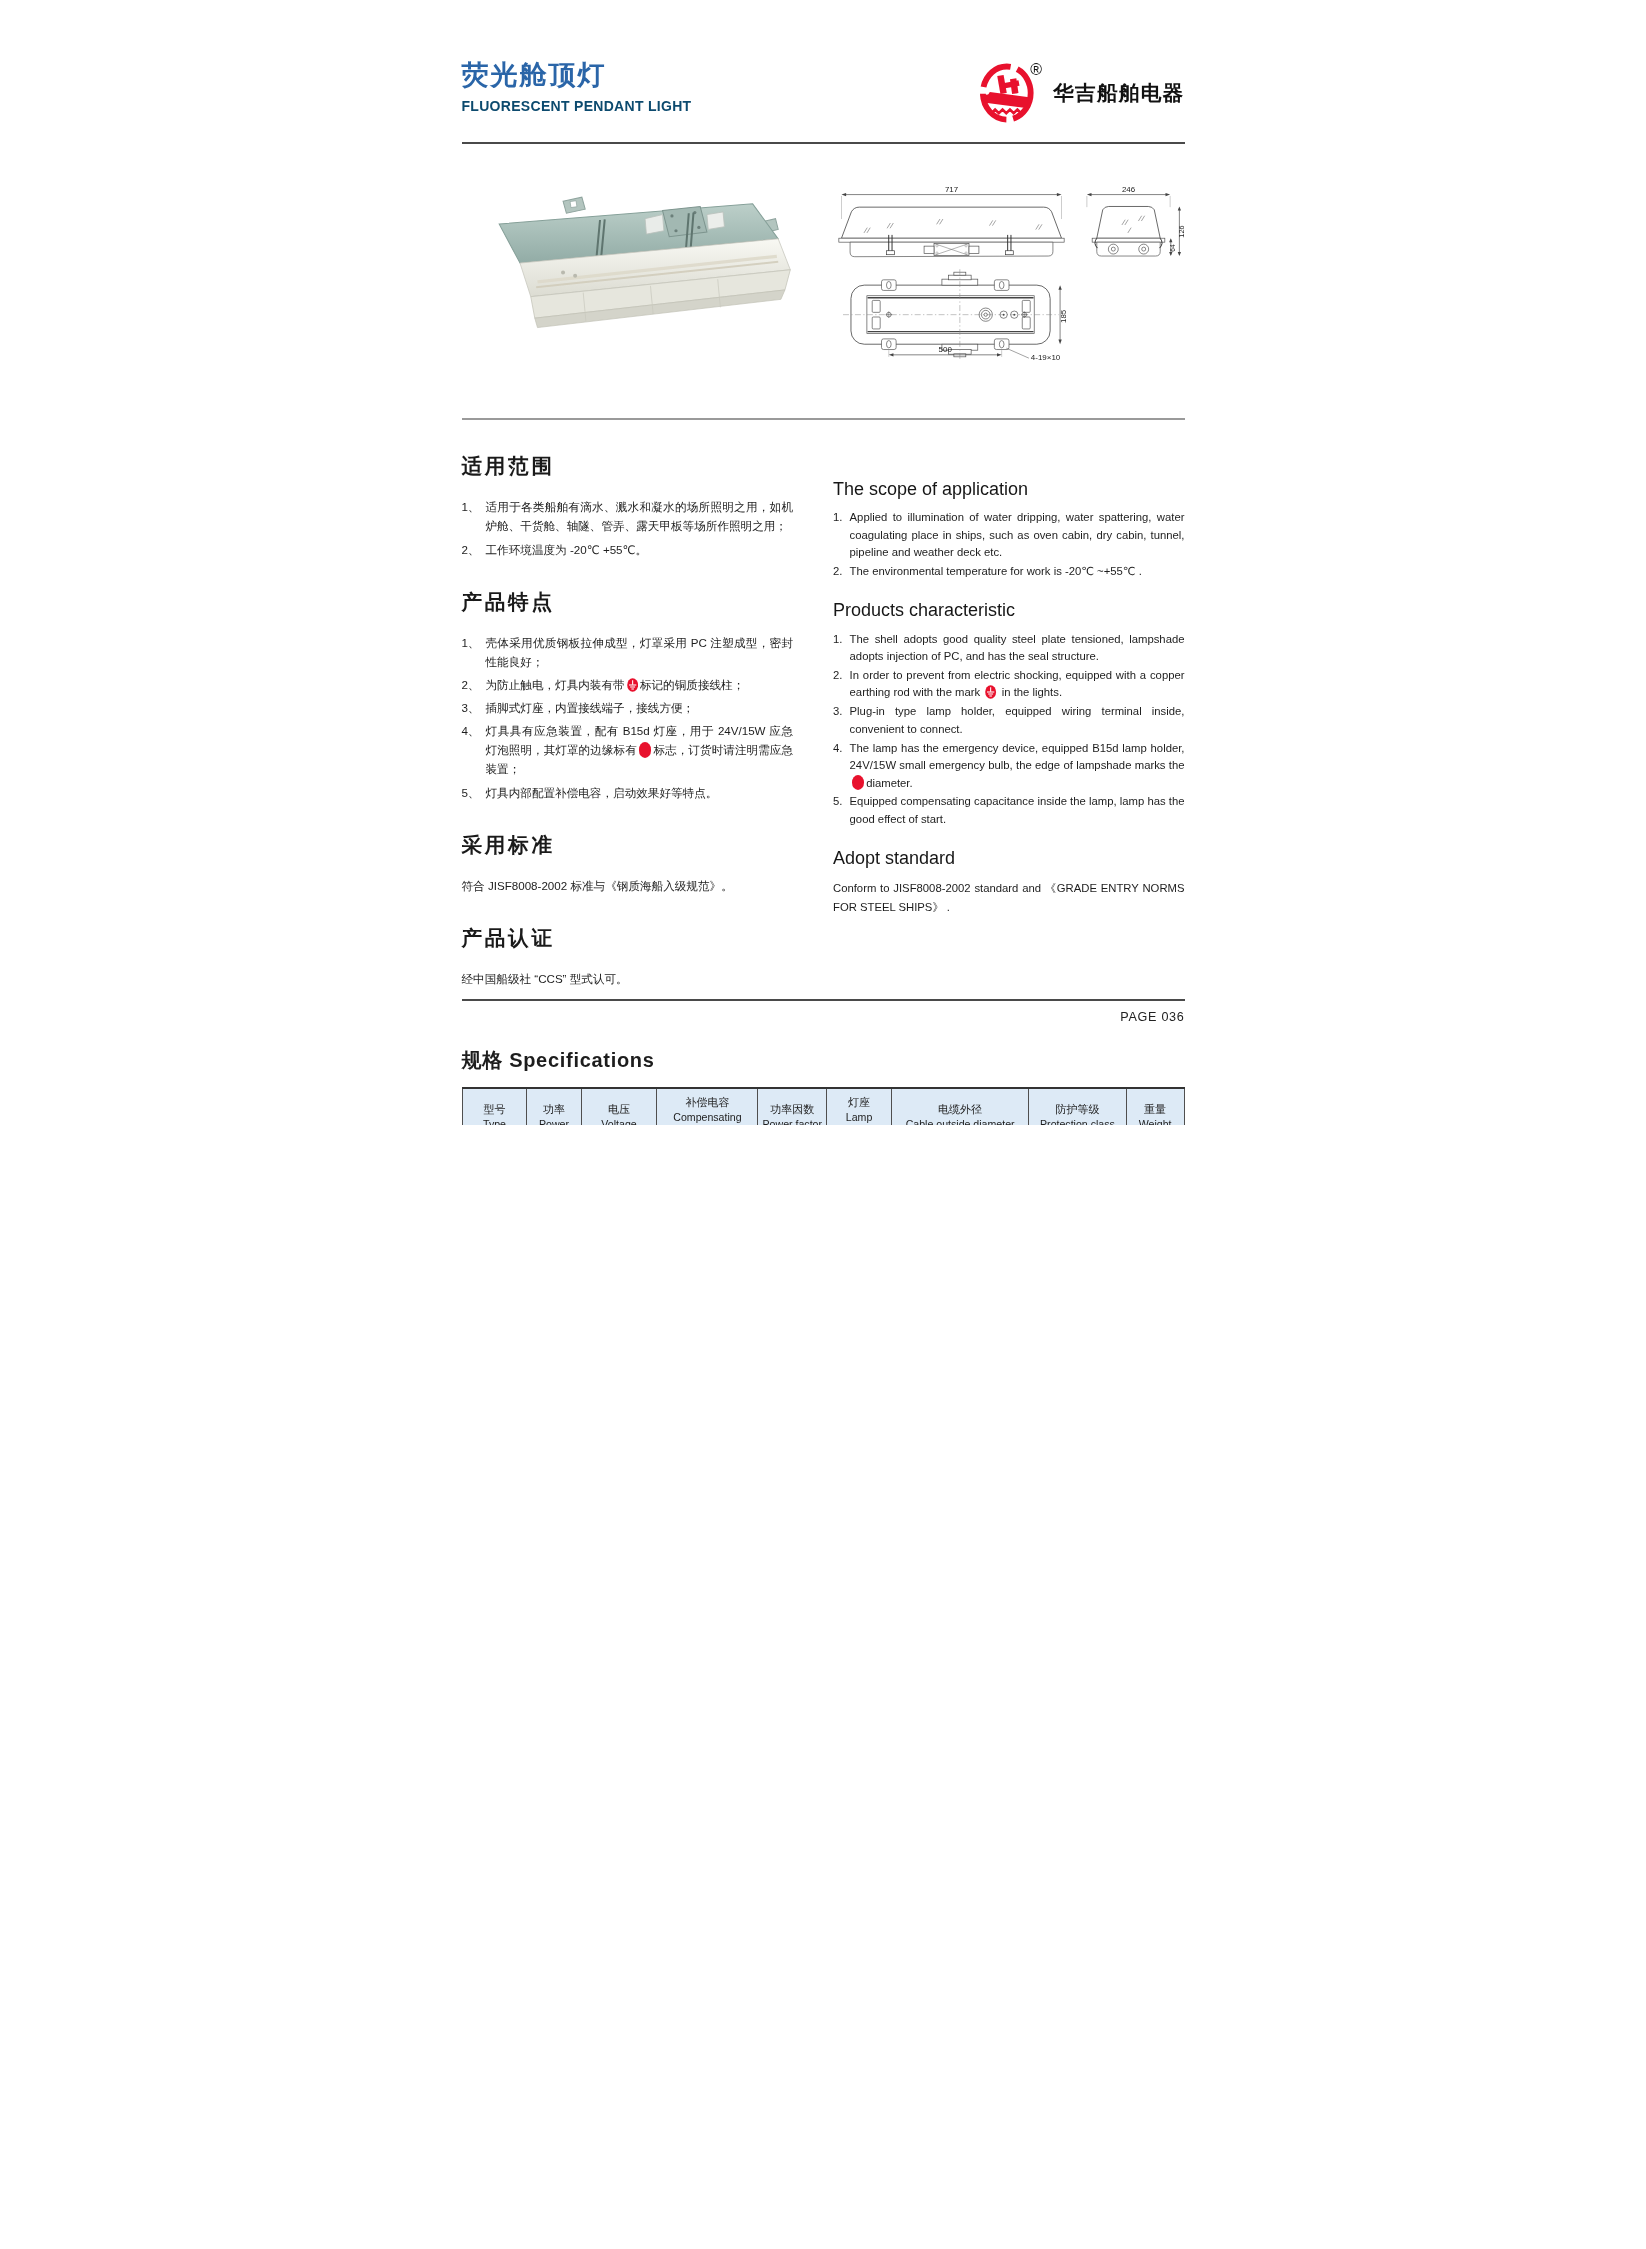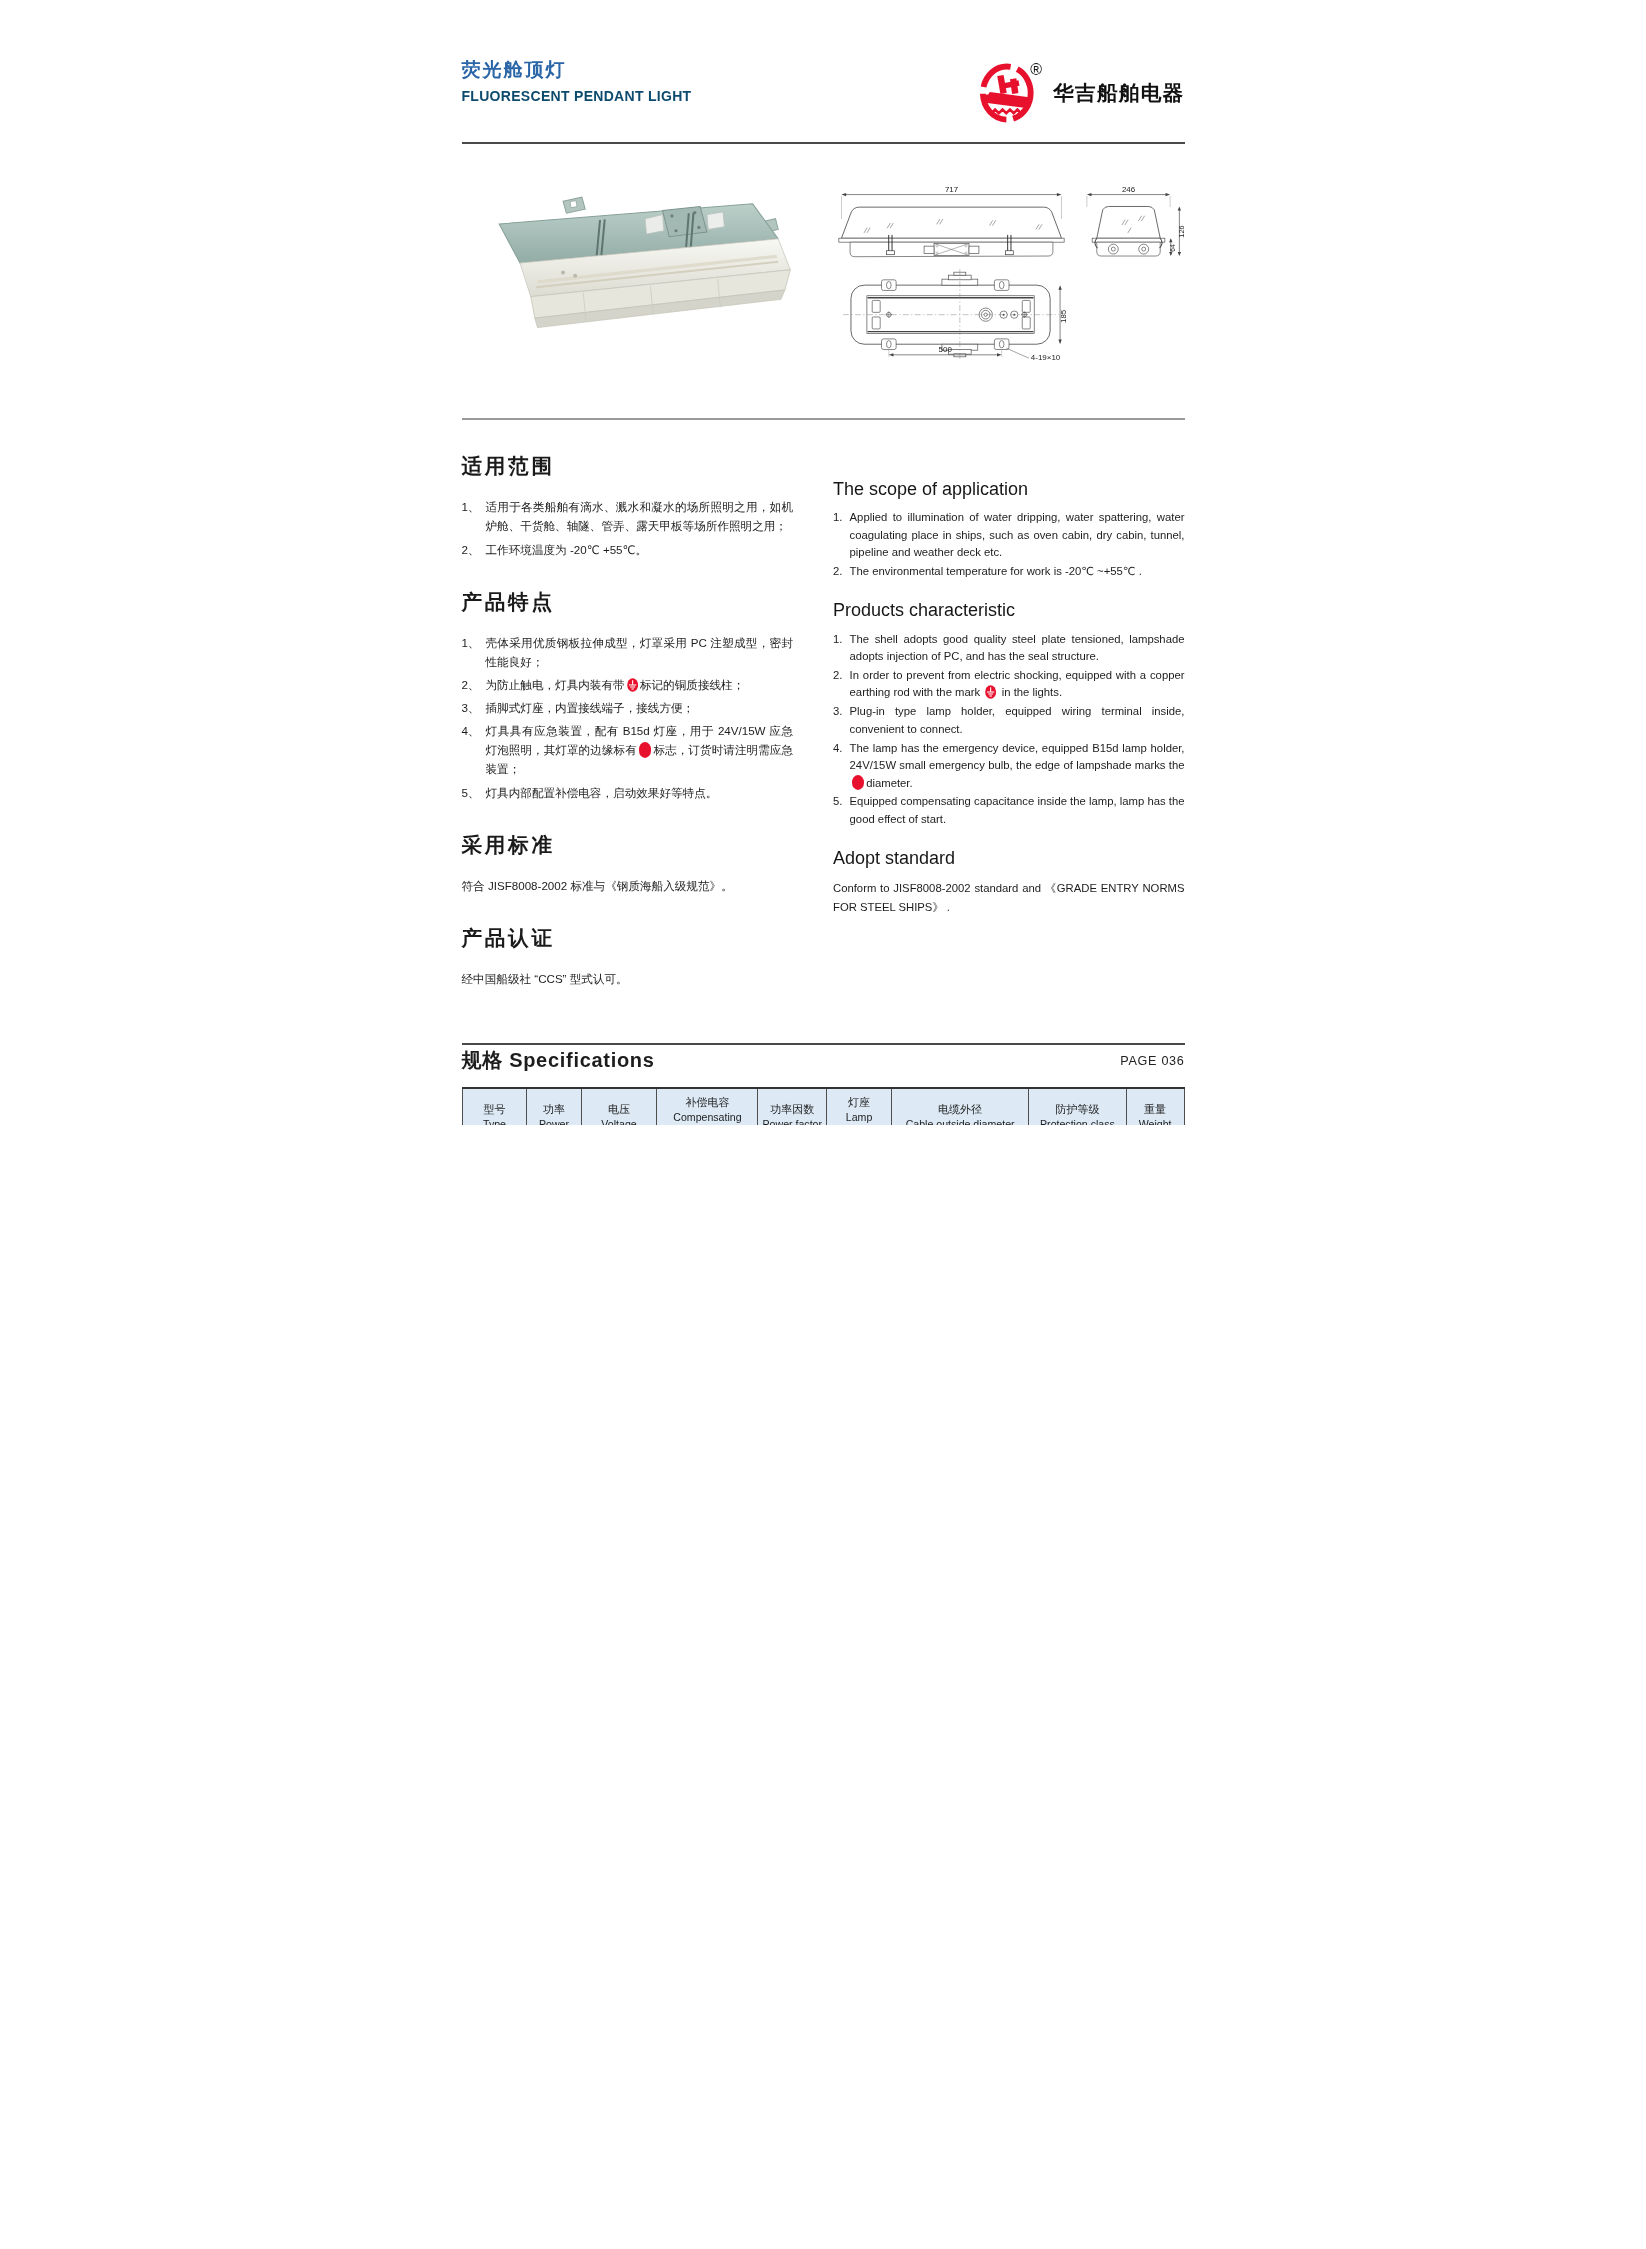--- a/index.html
+++ b/index.html
@@ -2,21 +2,21 @@
 <html style="font-size:10.6px"><head>
 <meta charset="utf-8">
 <style>
   * { box-sizing: border-box; margin: 0; padding: 0; }
   body { background: #ffffff; font-family: "Liberation Sans", "DejaVu Sans", sans-serif; color: #1d1d1d; }
   .page { width: 823px; height: 1125px; margin: 0 auto; position: relative; background: #fff; overflow: hidden; }
   .inner { padding: 0 50px; }
 
   
   .hdr { display: flex; justify-content: space-between; align-items: flex-start; padding-top: 57px; }
-  .title-cn { font-size: 19px; font-weight: 700; color: #2a65a8; letter-spacing: 2px; }
+  .title-cn { font-size: 27px; font-weight: 700; color: #2a65a8; letter-spacing: 2px; }
   .title-en { font-size: 14px; font-weight: 700; color: #0c4a6e; margin-top: 5.3px; letter-spacing: 0.3px; }
   .brand { display: flex; align-items: center; gap: 8px; margin-top: 2.7px; }
   .company { font-size: 20.6px; font-weight: 700; color: #111; letter-spacing: 1.3px; }
 
   .rule-dark { border-top: 2px double #4a4a4a; margin-top: 16px; }
   .rule-mid  { border-top: 2px double #9a9a9a; }
 
   
   .media { display: flex; gap: 25px; margin-top: 37px; align-items: flex-start; min-height: 219px; }
   .photo-wrap { width: 350px; }
@@ -55,21 +55,21 @@
   
   .specs { margin-top: 29px; }
   .specs-title { font-size: 20px; font-weight: 600; letter-spacing: 0.7px; margin-bottom: 13.3px; }
   table { border-collapse: collapse; width: 100%; border-bottom: 2px double #333; }
   th, td { border-left: 0.7px solid #4f4f4f; border-right: 0.7px solid #4f4f4f; text-align: center; vertical-align: middle; }
   thead th { background: #ddeaf6; border-top: 2.7px double #333; border-bottom: none; padding: 6px 2.7px; font-weight: 400; }
   thead .hc { font-size: 11px; line-height: 1.45; }
   thead .he { font-size: 10.6px; line-height: 1.3; }
 
   
-  .ftr { position: absolute; left: 50px; right: 50px; top: 1043px; }
+  .ftr { position: absolute; left: 50px; right: 50px; top: 999px; }
   .page-num { text-align: right; font-size: 12.6px; color: #222; margin-top: 9.3px; letter-spacing: 0.7px; }
 </style>
 </head>
 <body>
 
 <div class="page">
   <div class="inner">
 
     <div class="hdr">
       <div>

